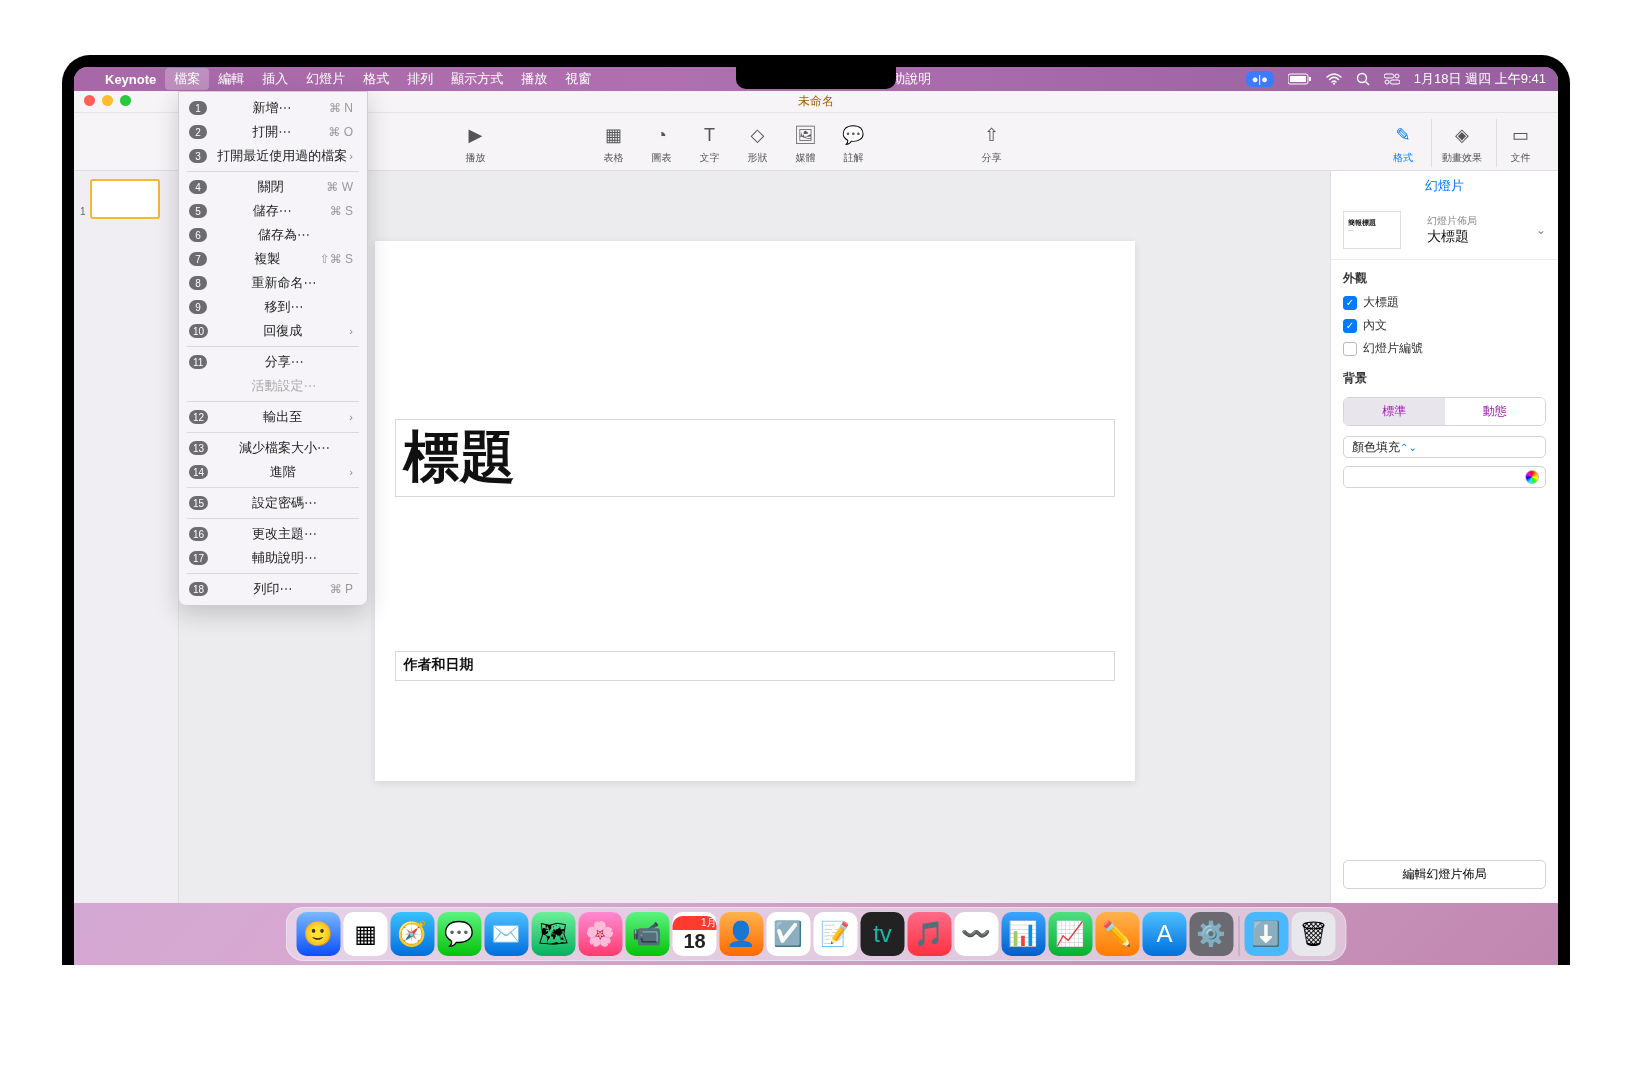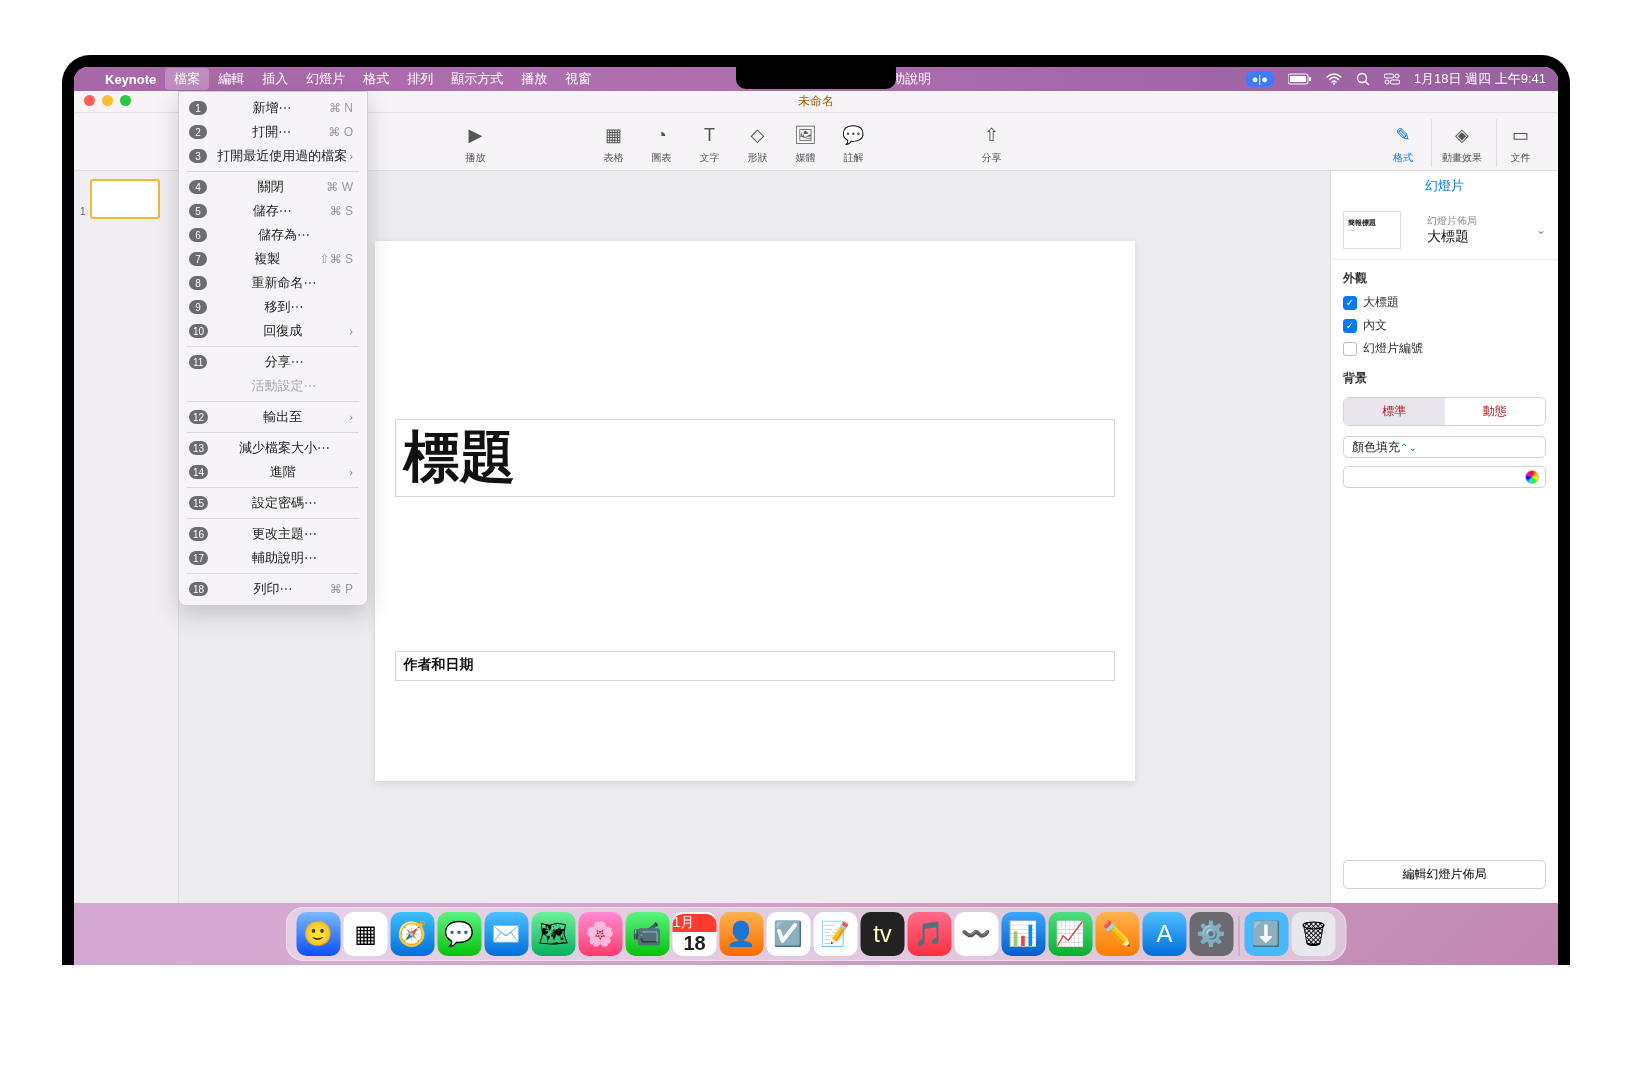--- a/index.html
+++ b/index.html
@@ -116,21 +116,21 @@
 .layout-row { display:flex; align-items:center; gap:26px; padding:10px 12px; border-bottom:1px solid #eceaee;}
 .layout-thumb { width:58px; height:38px; border:1px solid #ddd; background:#fff; font-size:6px; padding:6px 4px; color:#222;}
 .layout-thumb .lt{font-weight:700;font-size:7px;} .layout-thumb .ls{font-size:4px;color:#888;}
 .layout-info { flex:1; } .layout-info .small{font-size:10px;color:#888;} .layout-info .big{font-size:14px;color:#111;}
 .chev-down{color:#888;}
 .section-title { padding:10px 12px 4px; font-weight:600; }
 .check-row { display:flex; align-items:center; gap:6px; padding:3px 12px; }
 .check { width:14px; height:14px; border-radius:3px; border:1px solid #bbb; display:inline-flex; align-items:center; justify-content:center; font-size:10px; color:#fff;}
 .check.on { background:#007aff; border-color:#007aff; }
 .seg { display:flex; margin:6px 12px; border:1px solid #d4d2d8; border-radius:6px; overflow:hidden;}
-.seg button { flex:1; background:#fff; border:0; padding:5px 8px; font-size:12px; color:#b91c1c;}
+.seg button { flex:1; background:#fff; border:0; padding:5px 8px; font-size:12px; color:#a21caf;}
 .seg button.active { background:#e8e6ec; }
 .fill-row { display:flex; align-items:center; justify-content:space-between; padding:8px 12px; }
 .swatch { width:44px; height:18px; border:1px solid #ccc; border-radius:3px; background:#fff;}
 .fill-select { margin:4px 12px; height:22px; border:1px solid #d4d2d8; border-radius:5px;
   background:#fff; display:flex; align-items:center; padding:0 8px; font-size:12px;
   justify-content:flex-start; color:#222;}
 .fill-select .arrows{ color:#007aff; font-size:10px; }
 .grad-row { margin:4px 12px; height:22px; border:1px solid #d4d2d8; border-radius:5px;
   display:flex; align-items:center; justify-content:flex-end; padding:0 6px;}
 .rainbow { width:14px; height:14px; border-radius:50%;
@@ -431,27 +431,27 @@
 <div class="dock">
   <div class="dicon" style="background:linear-gradient(#7ab8ff,#0a4fff)">🙂</div>
   <div class="dicon" style="background:#fff">▦</div>
   <div class="dicon" style="background:linear-gradient(#3ac1ff,#006edc)">🧭</div>
   <div class="dicon" style="background:linear-gradient(#5af480,#06c20a)">💬</div>
   <div class="dicon" style="background:linear-gradient(#4dc0ff,#006edc)">✉️</div>
   <div class="dicon" style="background:linear-gradient(#6df09a,#06b060)">🗺</div>
   <div class="dicon" style="background:linear-gradient(#ff8ad4,#ff3b6e)">🌸</div>
   <div class="dicon" style="background:linear-gradient(#5af480,#06c20a)">📹</div>
   <div class="dicon" style="background:#fff;flex-direction:column;font-size:8px">
-    <div style="background:#ff3b30;color:#fff;width:100%;text-align:left;border-radius:10px 10px 0 0;font-size:14px">1月</div>
+    <div style="background:#ff3b30;color:#fff;width:100%;text-align:right;border-radius:10px 10px 0 0;font-size:10px">1月</div>
     <div style="font-size:20px;font-weight:600;color:#222">18</div>
   </div>
   <div class="dicon" style="background:linear-gradient(#ffb24d,#ff6a00)">👤</div>
   <div class="dicon" style="background:#fff">☑️</div>
   <div class="dicon" style="background:#fff">📝</div>
-  <div class="dicon" style="background:#222;color:#fef9c3">tv</div>
+  <div class="dicon" style="background:#222;color:#14b8a6">tv</div>
   <div class="dicon" style="background:linear-gradient(#ff6a88,#ff3040)">🎵</div>
   <div class="dicon" style="background:#fff">〰️</div>
   <div class="dicon" style="background:linear-gradient(#3aa5ff,#005fcc)">📊</div>
   <div class="dicon" style="background:linear-gradient(#4de080,#06b030)">📈</div>
   <div class="dicon" style="background:linear-gradient(#ffb24d,#ff7a00)">✏️</div>
   <div class="dicon" style="background:linear-gradient(#4dc0ff,#006edc);color:#fff">A</div>
   <div class="dicon" style="background:#6a6a70">⚙️</div>
   <div class="dsep-v"></div>
   <div class="dicon" style="background:#49b9ff">⬇️</div>
   <div class="dicon" style="background:#e8e8ec">🗑</div>

